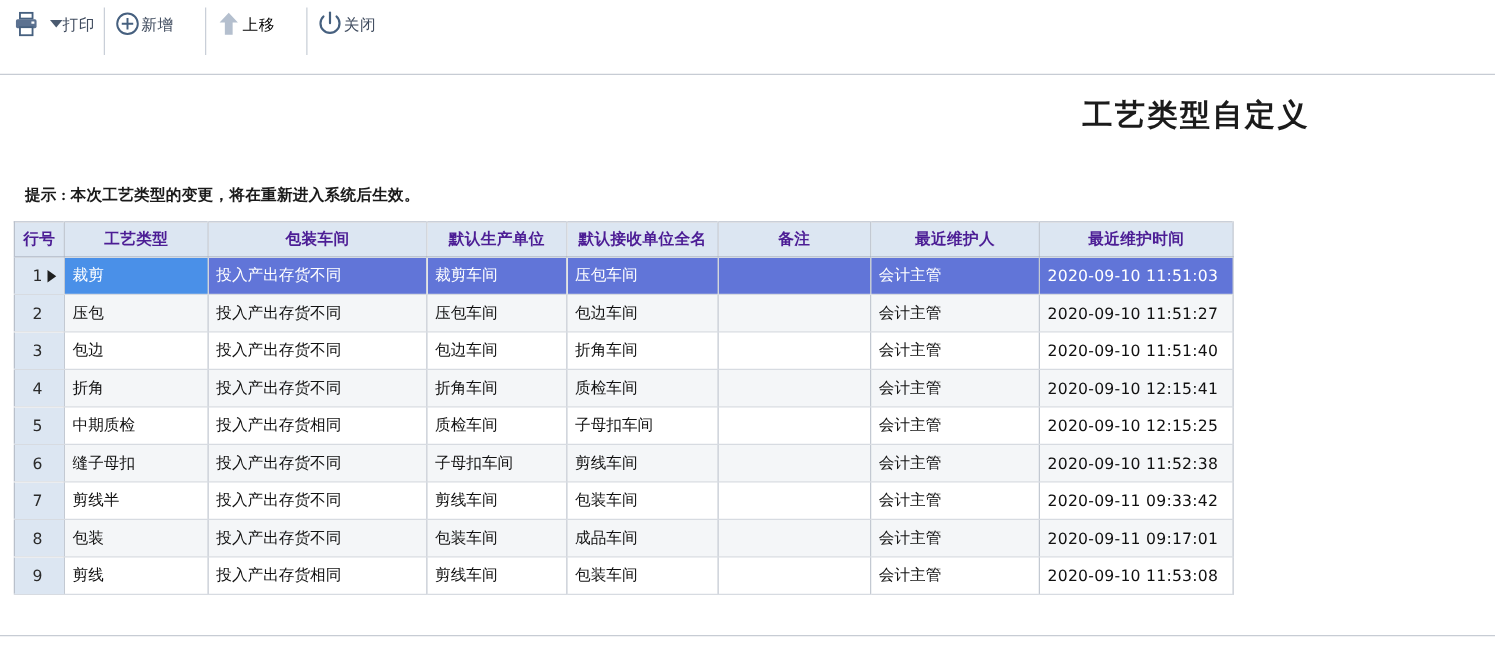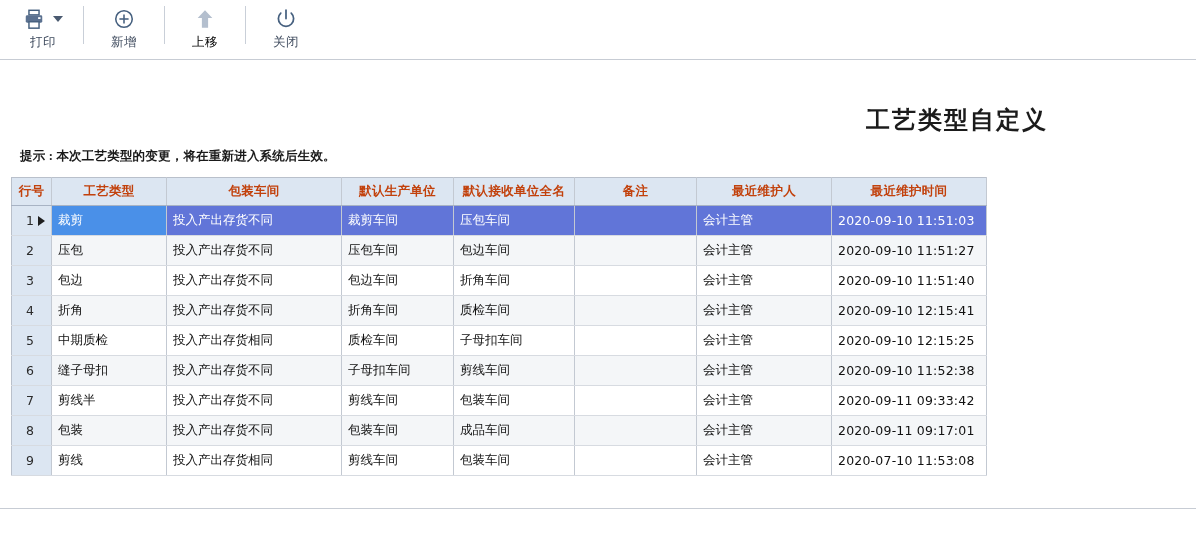--- a/index.html
+++ b/index.html
@@ -31,21 +31,21 @@
     width: 1px;
     height: 38px;
     background: #c9cfd8;
     margin: 6px 7px 0 7px;
     flex: 0 0 auto;
   }
   .tb-item {
     width: 66px;
     flex: 0 0 auto;
     display: flex;
-    flex-direction: column;
+    flex-direction: row;
     align-items: center;
     justify-content: flex-start;
     padding-top: 6px;
     cursor: default;
     user-select: none;
   }
   .tb-item.print-item {
     width: 66px;
     position: relative;
   }
@@ -91,21 +91,20 @@
   .page-title {
     position: absolute;
     right: 148px;
     top: 16px;
     font-family: "DejaVu Serif", "Liberation Serif", serif;
     font-size: 24px;
     font-weight: bold;
     color: #1b1b1b;
     letter-spacing: 2px;
     white-space: nowrap;
-    margin-top: 28px;
   }
 
   
   .hint {
     position: absolute;
     left: 20px;
     top: 148px;
     font-size: 12.5px;
     font-weight: bold;
     color: #1a1a1a;
@@ -133,21 +132,21 @@
     padding: 0 6px;
     height: 30px;
     font-size: 12.5px;
     overflow: hidden;
     white-space: nowrap;
     text-overflow: clip;
     box-sizing: border-box;
   }
   table.grid th {
     background: #dce6f2;
-    color: #c2410c;
+    color: #4c1d95;
     font-weight: bold;
     text-align: center;
     border-bottom: 1px solid #a8b3c4;
     height: 28px;
     letter-spacing: 0.3px;
   }
   table.grid td { text-align: left; }
   td.rownum {
     background: #dce6f2 !important;
     text-align: right;
@@ -403,19 +402,19 @@
               <span>9</span>
               <span class="rowmarker hidden"></span>
             </div>
           </td>
           <td>剪线</td>
           <td>投入产出存货相同</td>
           <td>剪线车间</td>
           <td>包装车间</td>
           <td></td>
           <td>会计主管</td>
-          <td class="ts">2020-07-10 11:53:08</td>
+          <td class="ts">2020-09-10 11:53:08</td>
         </tr>
       </tbody>
   </table>
 </div>
 
 <div class="bottom-rule"></div>
 
 </body></html>

